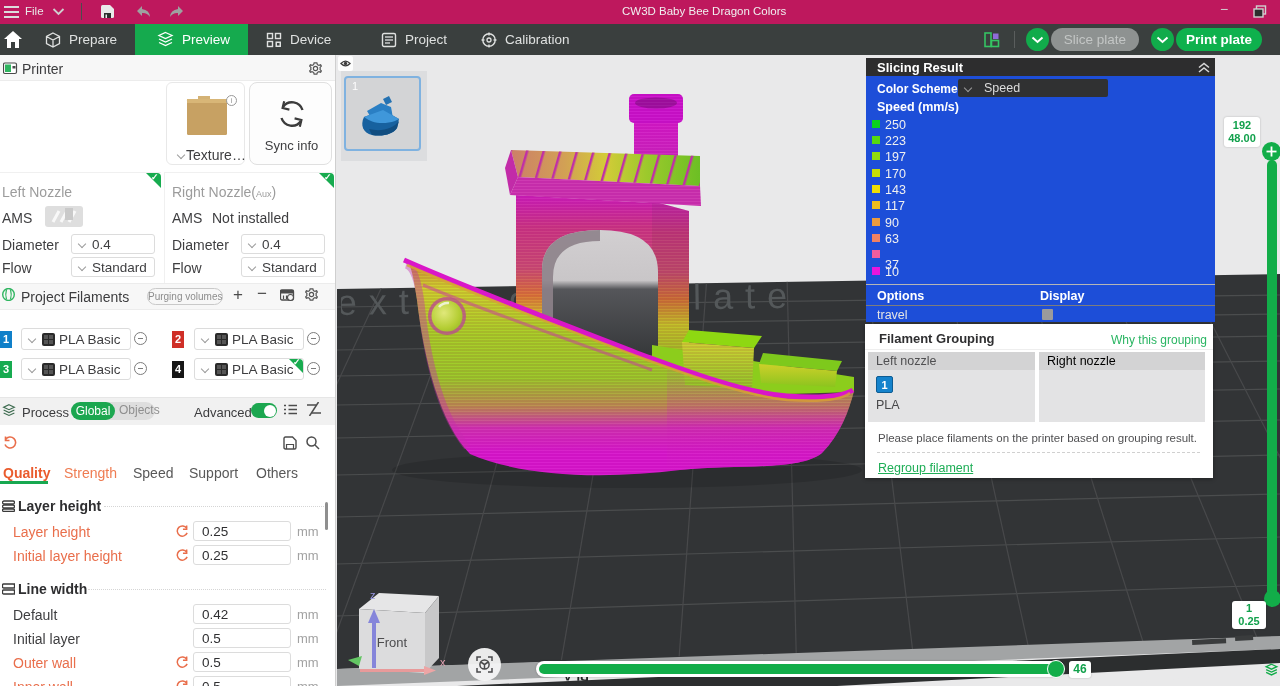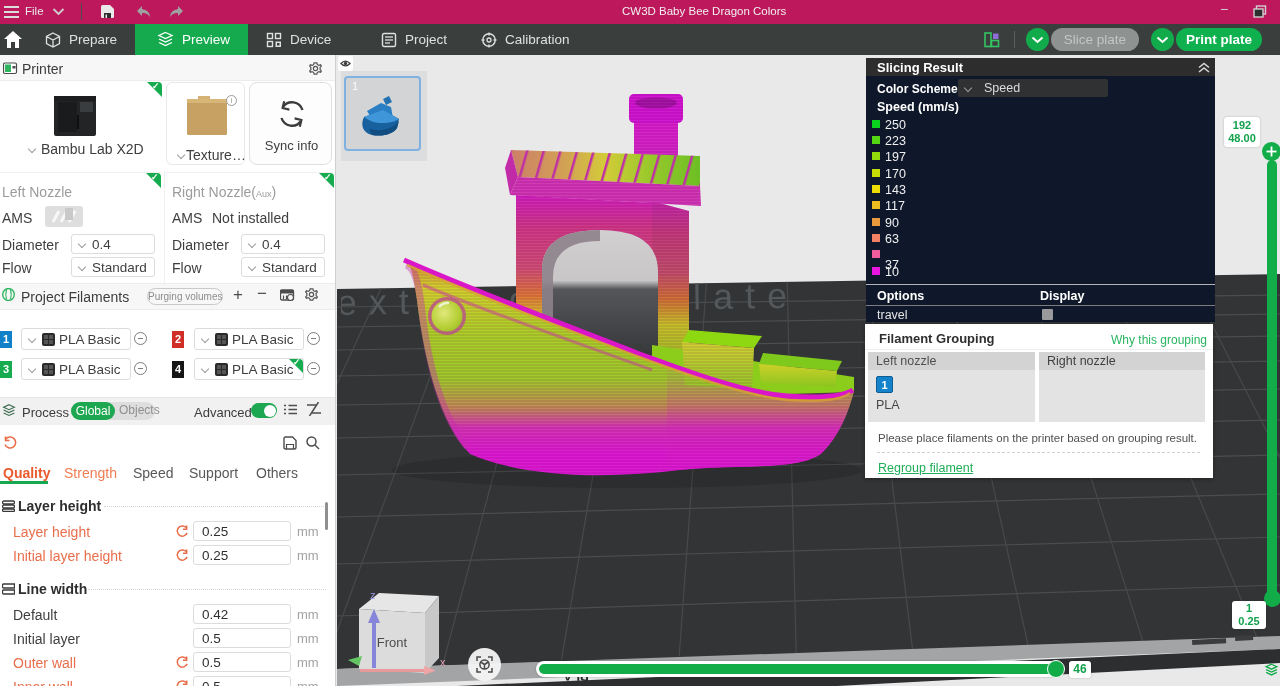--- a/index.html
+++ b/index.html
@@ -15,21 +15,21 @@
 .corner:after{content:"✓";position:absolute;left:-10px;top:-16px;color:#fff;font-size:9px;font-weight:bold;}
 .drop{position:absolute;border:1px solid #dcdcdc;border-radius:3px;background:#fff;display:flex;align-items:center;font-size:13.5px;color:#3e3e40;}
 .chev{display:inline-block;width:8px;height:8px;position:relative;margin:0 5px 0 7px;flex:0 0 auto;}
 .chev:after{content:"";position:absolute;left:0;top:1px;width:5px;height:5px;border-right:1.5px solid #9b9b9b;border-bottom:1.5px solid #9b9b9b;transform:rotate(45deg);}
 .glabel{color:#9c9c9c;}
 .orange{color:#e96e4b;}
 .inp{position:absolute;border:1px solid #dcdcdc;border-radius:3px;background:#fff;font-size:13.5px;color:#2f2f31;padding:2px 0 0 8px;}
 .unit{position:absolute;color:#a2a2a2;font-size:13px;}
 .undo{position:absolute;width:13px;height:13px;}
 #viewport{position:absolute;left:337px;top:55px;width:943px;height:631px;background:#e9e9ea;overflow:hidden;}
-#slicepanel{position:absolute;left:866px;top:58px;width:349px;height:264px;background:#0f172a;color:#fff;font-size:12.5px;}
+#slicepanel{position:absolute;left:866px;top:58px;width:349px;height:264px;background:#1d4ed8;color:#fff;font-size:12.5px;}
 #grouppanel{position:absolute;left:865px;top:324px;width:348px;height:154px;background:#fff;box-shadow:0 1px 4px rgba(0,0,0,.35);font-size:12.5px;color:#4a4a4a;}
 .legsq{position:absolute;width:8px;height:8px;left:6px;}
 .leglb{position:absolute;left:19px;color:#f0f0f0;font-size:12.5px;}
 .wbox{position:absolute;background:#fff;border-radius:3px;color:#12a14c;font-size:11px;font-weight:bold;text-align:center;line-height:13px;box-shadow:0 0 2px rgba(0,0,0,.25);}
 </style></head>
 <body>
 
 <div id="titlebar">
  <svg class="abs" style="left:4px;top:5px" width="16" height="14">
       <g stroke="#dcdcdc" stroke-width="2">
@@ -146,32 +146,20 @@
       <rect x="0.5" y="1" width="13" height="10.5" rx="1.5" fill="#fff" stroke="#4a4a4a" stroke-width="1.2"></rect>
       <rect x="2" y="2.5" width="6" height="7.5" fill="#2fb560"></rect>
       <rect x="9.5" y="4" width="3" height="2.5" fill="#4a4a4a"></rect>
     </svg>
  <div class="abs" style="left:22px;top:6px;font-size:14px;color:#3c3c3e;">Printer</div>
  <svg class="abs" style="left:309px;top:7px" width="13" height="13" viewBox="0 0 16 16">
       <path d="M8 1 L9.7 1 L10.3 3.2 A5 5 0 0 1 12.1 4.2 L14.3 3.5 L15.2 5 L13.6 6.7 A5 5 0 0 1 13.6 9.3 L15.2 11 L14.3 12.5 L12.1 11.8 A5 5 0 0 1 10.3 12.8 L9.7 15 L6.3 15 L5.7 12.8 A5 5 0 0 1 3.9 11.8 L1.7 12.5 L0.8 11 L2.4 9.3 A5 5 0 0 1 2.4 6.7 L0.8 5 L1.7 3.5 L3.9 4.2 A5 5 0 0 1 5.7 3.2 L6.3 1 Z" fill="none" stroke="#555" stroke-width="1.5"></path>
       <circle cx="8" cy="8" r="2.6" fill="none" stroke="#555" stroke-width="1.5"></circle>
     </svg>
 
- <div class="abs" style="left:2px;top:27px;width:160px;height:83px;background:#fff;">
-   <div class="corner"></div>
-   <svg class="abs" style="left:50px;top:11px" width="47" height="45">
-        <rect x="2" y="3" width="42" height="40" rx="2" fill="#222426"></rect>
-        <rect x="2" y="3" width="42" height="5" fill="#1b1d1f"></rect>
-        <rect x="28" y="9" width="13" height="10" rx="1" fill="#3a3d40"></rect>
-        <rect x="6" y="9" width="19" height="30" fill="#191b1d"></rect>
-        <rect x="25" y="22" width="2" height="14" fill="#0e0f10"></rect>
-      </svg>
-   <span class="chev" style="position:absolute;left:20px;top:63px;"></span>
-   <div class="abs" style="left:39px;top:59px;font-size:14px;">Bambu Lab X2D</div>
- </div>
  <div class="card" style="left:166px;top:27px;width:79px;height:83px;">
    <svg class="abs" style="left:19px;top:13px" width="42" height="40">
         <rect x="12" y="0" width="12" height="4" fill="#d4b275"></rect>
         <rect x="1" y="3" width="40" height="36" rx="1.5" fill="#c7a163"></rect>
         <rect x="1" y="3" width="40" height="4" fill="#d8b677"></rect>
       </svg>
    <div class="abs" style="left:59px;top:12px;width:11px;height:11px;border:1px solid #9a9a9a;border-radius:50%;color:#9a9a9a;font-size:8px;text-align:center;line-height:10px;">i</div>
    <span class="chev" style="position:absolute;left:4px;top:68px;"></span>
    <div class="abs" style="left:19px;top:64px;font-size:14px;">Texture…</div>
  </div>
@@ -652,21 +640,21 @@
  <div class="abs" style="left:246px;top:9px;font-size:12px;color:#29b562;">Why this grouping</div>
  <div class="abs" style="left:0;top:25px;width:348px;height:1px;background:#eeeeee;"></div>
  <div class="abs" style="left:3px;top:28px;width:167px;height:70px;background:#e3e3e4;">
    <div style="position:absolute;left:0;top:0;width:167px;height:18px;background:#d3d3d4;"></div>
    <div style="position:absolute;left:8px;top:2px;color:#4f4f51;">Left nozzle</div>
    <div style="position:absolute;left:8px;top:24px;width:17px;height:17px;background:#1583cc;border-radius:2px;color:#fff;font-weight:bold;font-size:11px;text-align:center;line-height:17px;border:1px solid #0d5c93;">1</div>
    <div style="position:absolute;left:8px;top:46px;color:#48484a;">PLA</div>
  </div>
  <div class="abs" style="left:174px;top:28px;width:166px;height:70px;background:#e3e3e4;">
    <div style="position:absolute;left:0;top:0;width:166px;height:18px;background:#d3d3d4;"></div>
-   <div style="position:absolute;left:8px;top:2px;color:#404040;">Right nozzle</div>
+   <div style="position:absolute;left:8px;top:2px;color:#000000;">Right nozzle</div>
  </div>
  <div class="abs" style="left:13px;top:108px;color:#4f4f51;font-size:11.5px;">Please place filaments on the printer based on grouping result.</div>
  <div class="abs" style="left:12px;top:128px;width:323px;border-top:1px dashed #d0d0d0;"></div>
  <div class="abs" style="left:13px;top:137px;color:#1fae57;text-decoration:underline;">Regroup filament</div>
 </div>
 
 <div class="abs" style="left:1267px;top:160px;width:10px;height:440px;background:#12ad49;border-radius:5px;"></div>
 <div class="abs" style="left:1262px;top:142px;width:19px;height:19px;border-radius:50%;background:#12ad49;"></div>
 <svg class="abs" style="left:1266px;top:146px" width="11" height="11">
     <g stroke="#fff" stroke-width="1.8">

